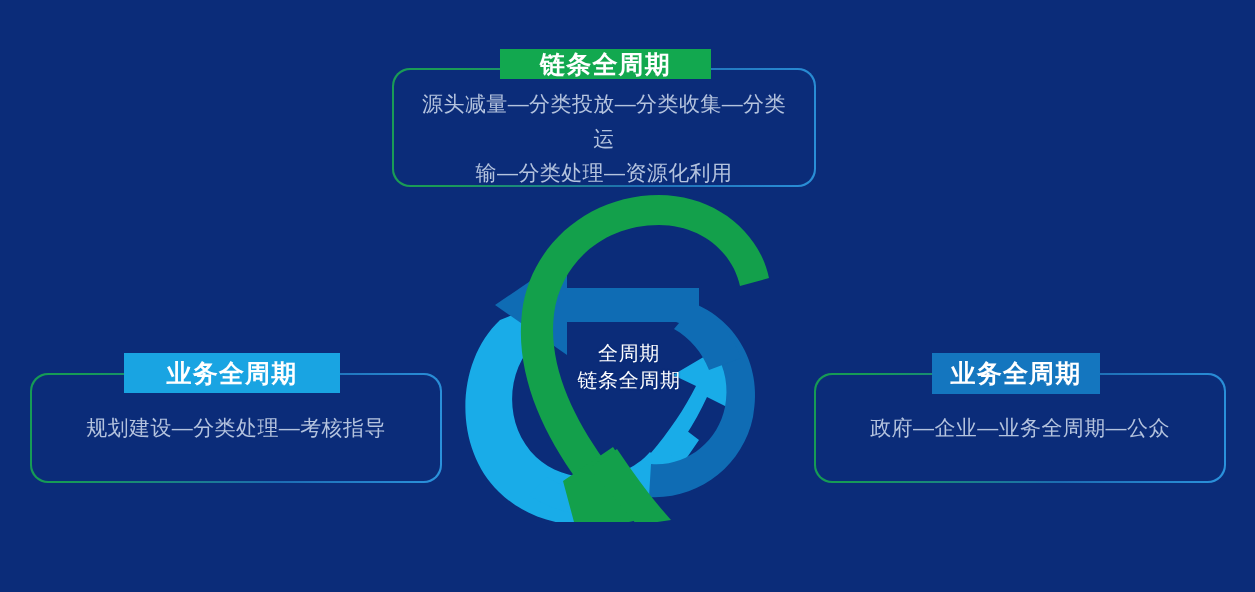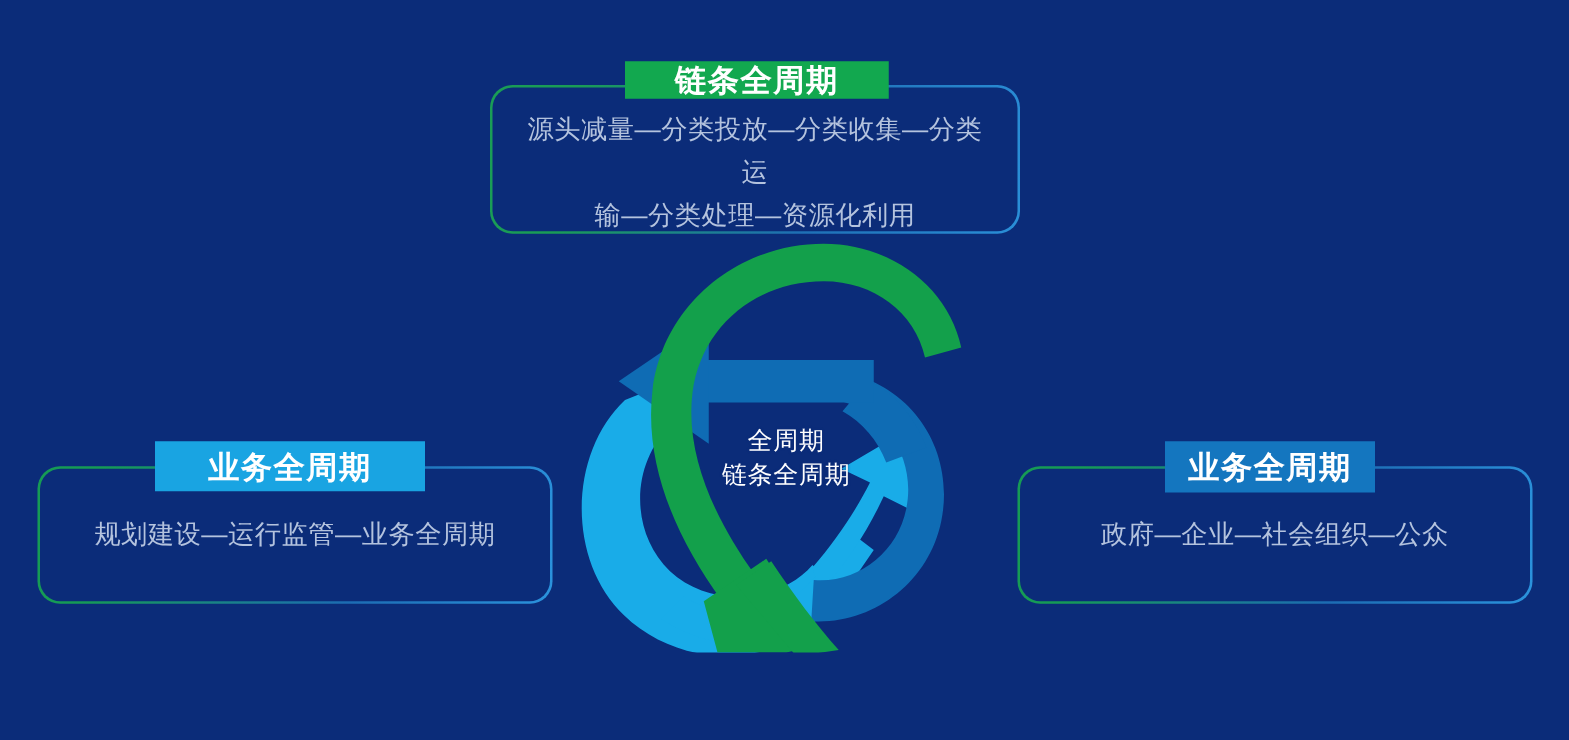--- a/index.html
+++ b/index.html
@@ -143,30 +143,30 @@
       <div class="card-body">源头减量—分类投放—分类收集—分类运
 输—分类处理—资源化利用</div>
     </div>
   </div>
   <div class="badge" id="badge-chain">
     <span>链条全周期</span>
   </div>
 
   <div class="card" id="card-business">
     <div class="card-inner">
-      <div class="card-body">规划建设—运行监管—业务全周期</div>
+      <div class="card-body">规划建设—分类处理—考核指导</div>
     </div>
   </div>
   <div class="badge" id="badge-business">
     <span>业务全周期</span>
   </div>
 
   <div class="card" id="card-subject">
     <div class="card-inner">
-      <div class="card-body">政府—企业—社会组织—公众</div>
+      <div class="card-body">政府—企业—业务全周期—公众</div>
     </div>
   </div>
   <div class="badge" id="badge-subject">
     <span>业务全周期</span>
   </div>
 
   <div id="emblem">
     <svg viewBox="0 0 345 330" xmlns="http://www.w3.org/2000/svg">
 
       <g>

